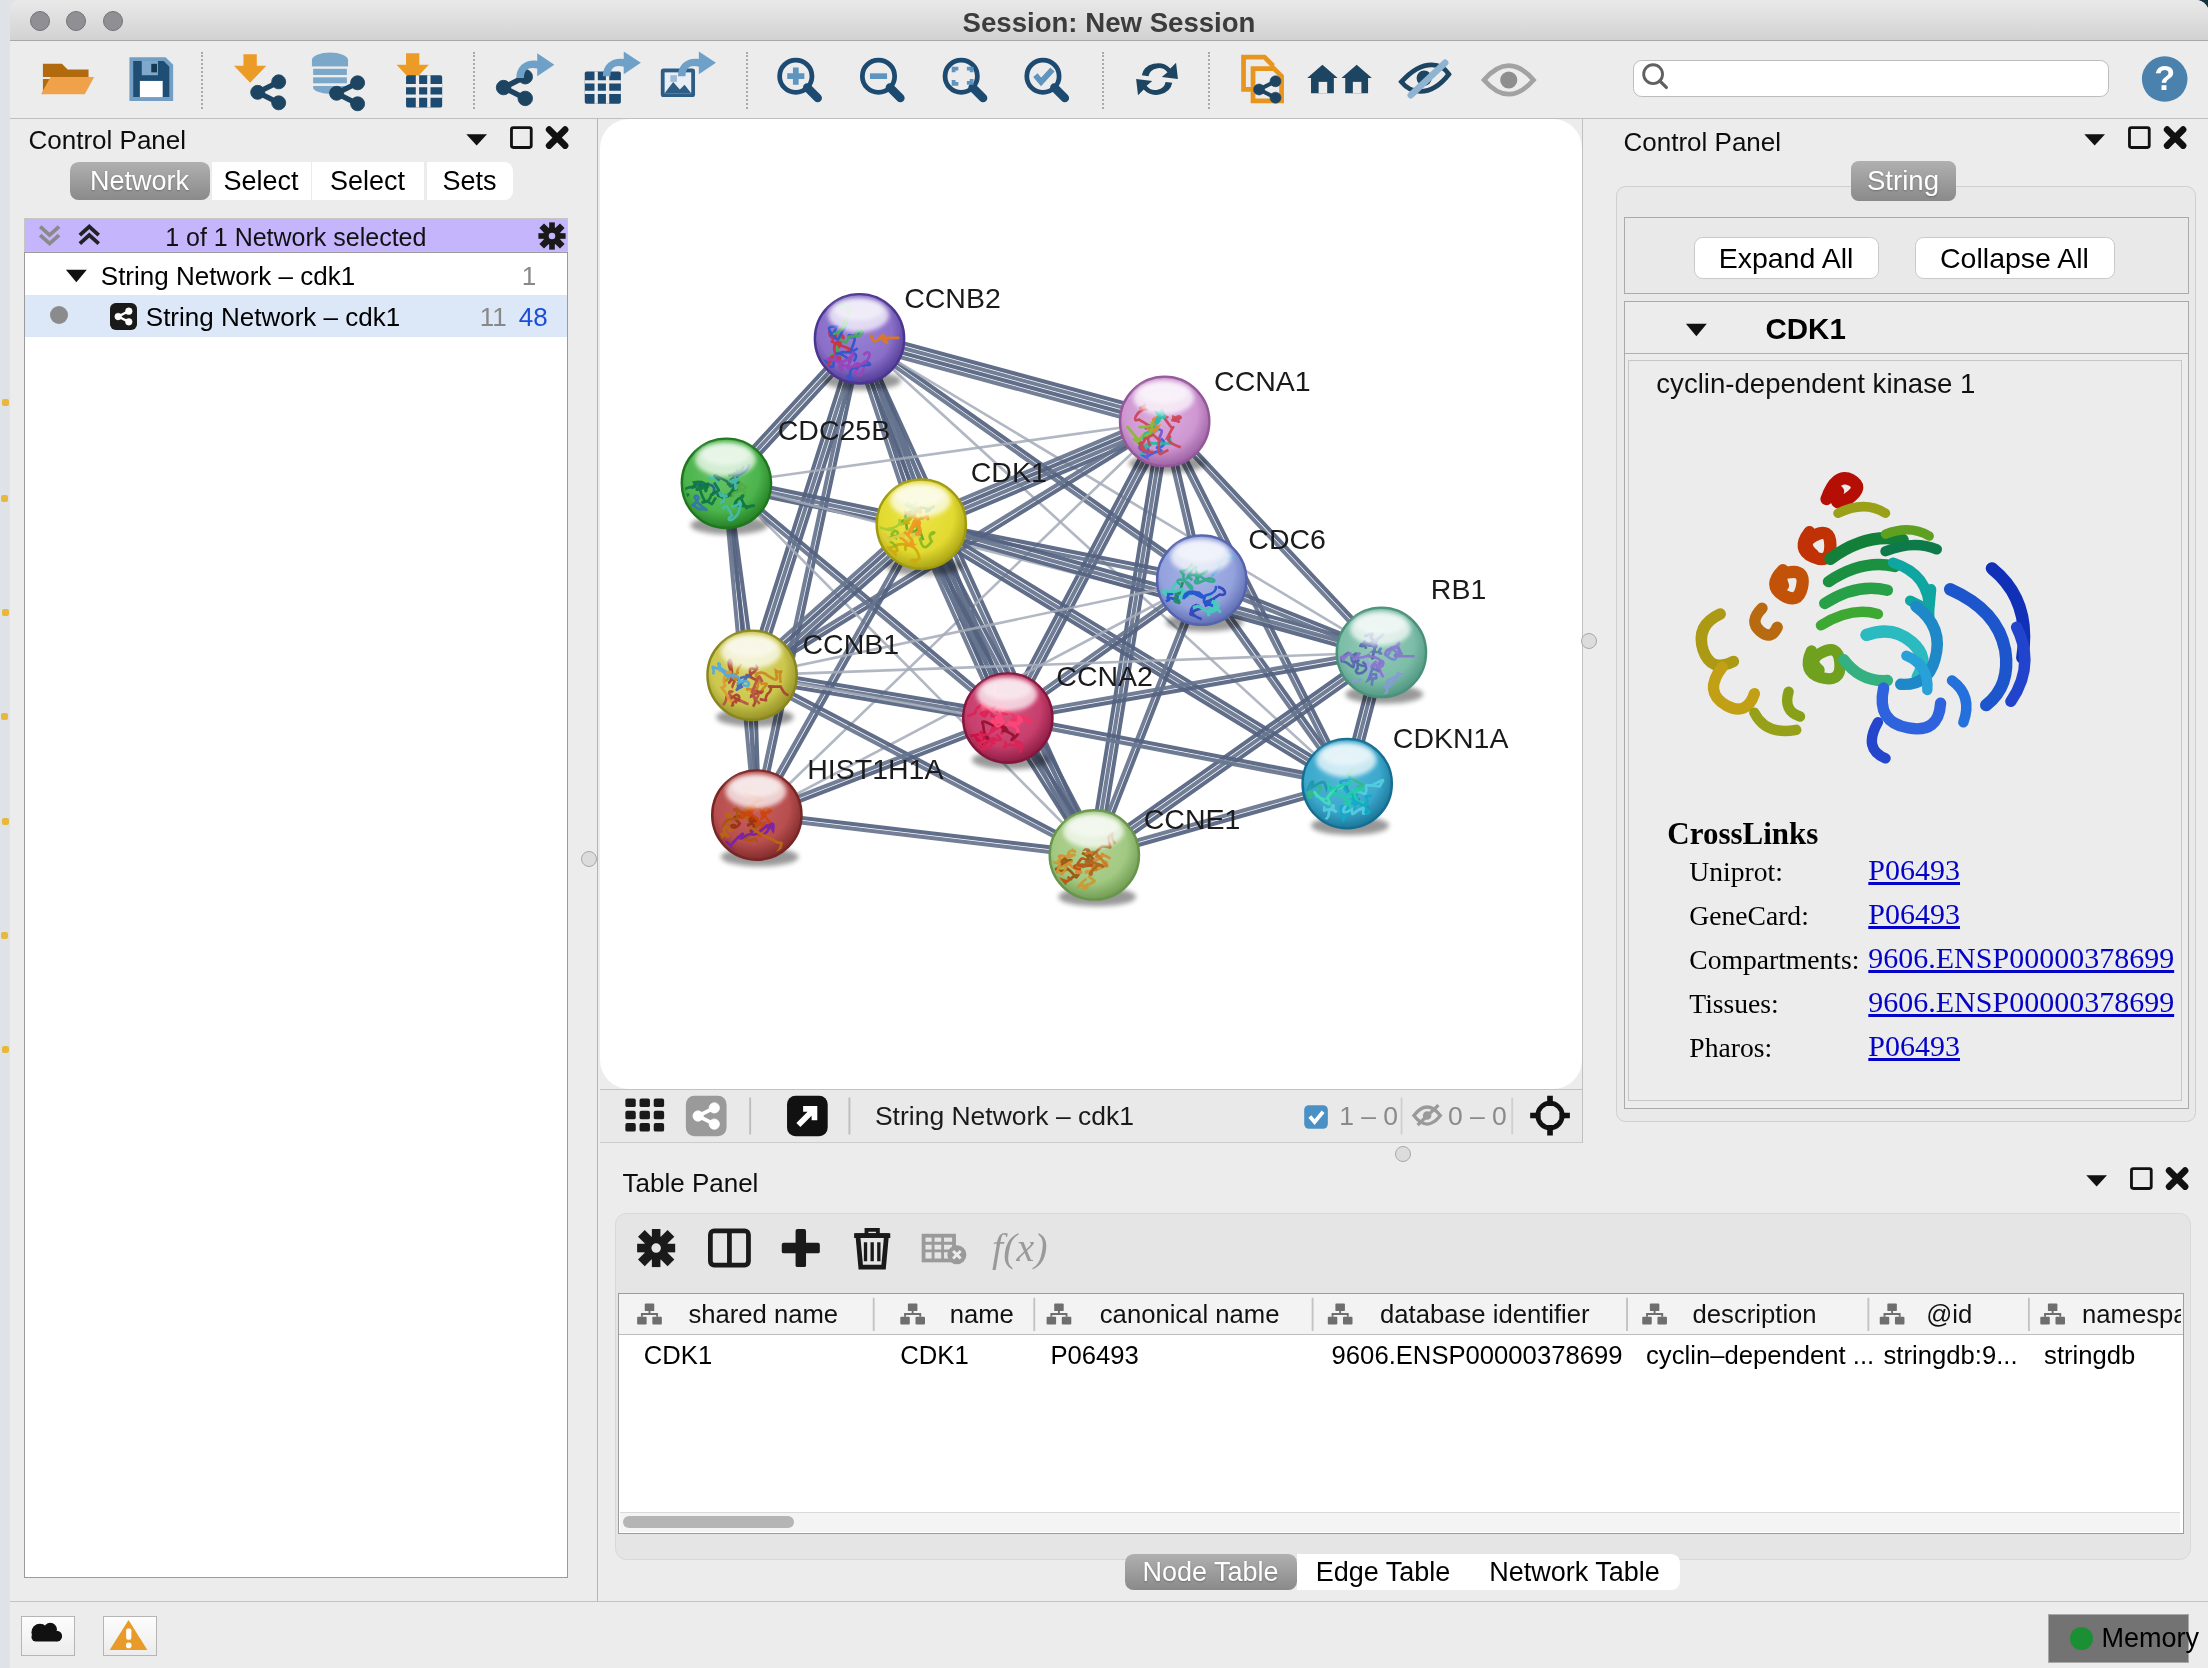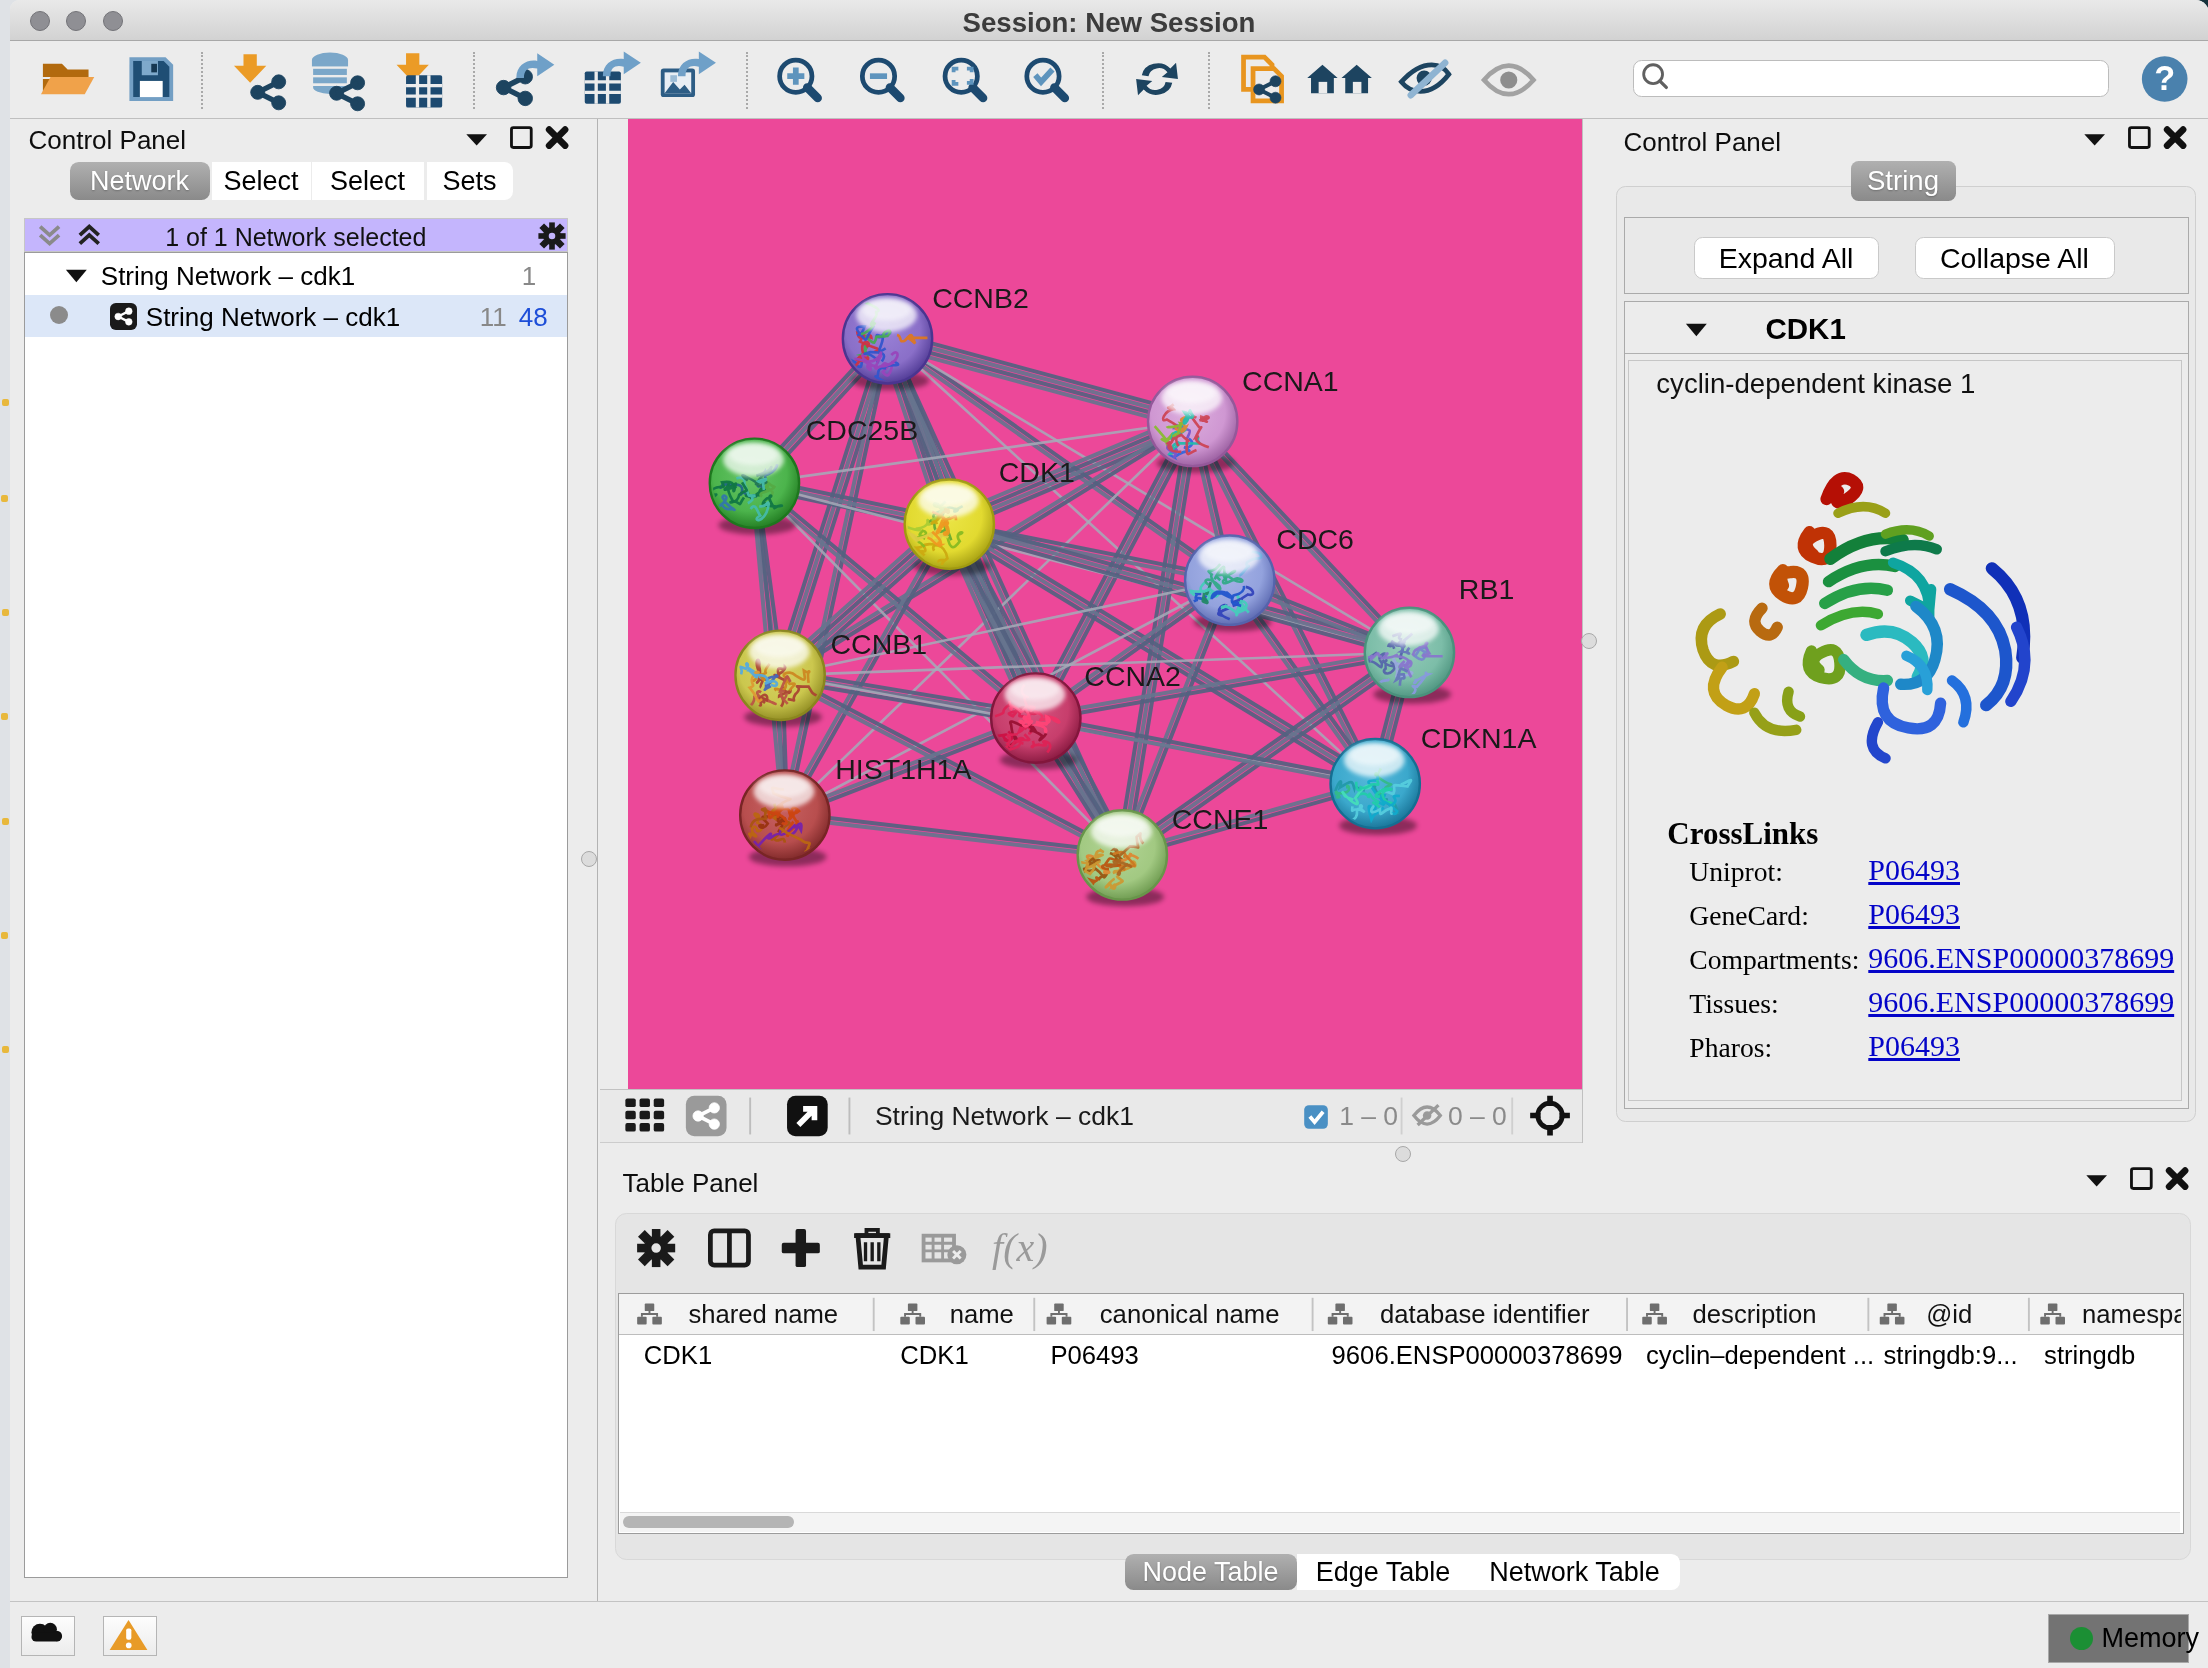--- a/index.html
+++ b/index.html
@@ -8,21 +8,21 @@
 .abs{position:absolute;}
 #win{position:absolute;left:9.5px;top:0;width:2199px;height:1668px;background:#ececec;border-radius:9.5px 13.3px 0 0;}
 #titlebar{position:absolute;left:0;top:0;width:100%;height:41px;
   background:linear-gradient(#e9e9e9,#d2d2d2);border-bottom:1px solid #a8a8a8;border-radius:9.5px 13.3px 0 0;box-sizing:border-box;}
 .tl{position:absolute;top:10.5px;width:20px;height:20px;border-radius:50%;background:#8f8f94;border:1px solid #737378;box-sizing:border-box;}
 #title{position:absolute;top:6.7px;left:0;width:100%;text-align:center;font-size:27.6px;font-weight:700;color:#3c3c3c;}
 #toolbar{position:absolute;left:0;top:41px;width:100%;height:78px;background:#ececec;border-bottom:1px solid #bfbfbf;box-sizing:border-box;}
 .tsep{position:absolute;top:10.5px;height:57px;width:0;border-left:2.9px dotted #a9a9a9;}
 #searchbox{position:absolute;left:1623px;top:19px;width:476px;height:37px;background:#fff;border:1.9px solid #bcbcbc;border-radius:8.6px;box-sizing:border-box;}
 #controlpanel{position:absolute;left:0;top:119px;width:588px;height:1482px;background:#ececec;border-right:1.9px solid #b3b3b3;box-sizing:border-box;}
-#canvas{position:absolute;left:618px;top:119px;width:982px;height:970px;background:#ec4899;}
+#canvas{position:absolute;left:590px;top:119px;width:982px;height:970px;background:#ffffff;border-radius:29px;}
 #netbar{position:absolute;left:590px;top:1089px;width:982px;height:54px;background:#e9e9e9;border-top:1.9px solid #c2c2c2;border-bottom:1px solid #cccccc;box-sizing:border-box;}
 #resultspanel{position:absolute;left:1572px;top:119px;width:627px;height:1024px;background:#ececec;border-left:1px solid #c0c0c0;box-sizing:border-box;}
 #tablepanel{position:absolute;left:590px;top:1158px;width:1609px;height:442px;background:#ececec;}
 #statusbar{position:absolute;left:0;top:1601px;width:100%;height:68px;background:#ececec;border-top:1px solid #c3c3c3;box-sizing:border-box;}
 .phead{font-size:26px;color:#0d0d0d;}
 .tabsel{background:linear-gradient(#b0b0b0,#8a8a8a);color:#fff;text-shadow:0 1px 1.9px rgba(0,0,0,0.25);}
 .tabnorm{background:#fff;color:#000;}
 .tab{position:absolute;display:flex;align-items:center;justify-content:center;font-size:27px;box-sizing:border-box;}
 .btn{position:absolute;background:#fff;border:1.9px solid #c9c9c9;border-radius:8.6px;box-sizing:border-box;
   display:flex;align-items:center;justify-content:center;font-size:28.5px;color:#000;}

